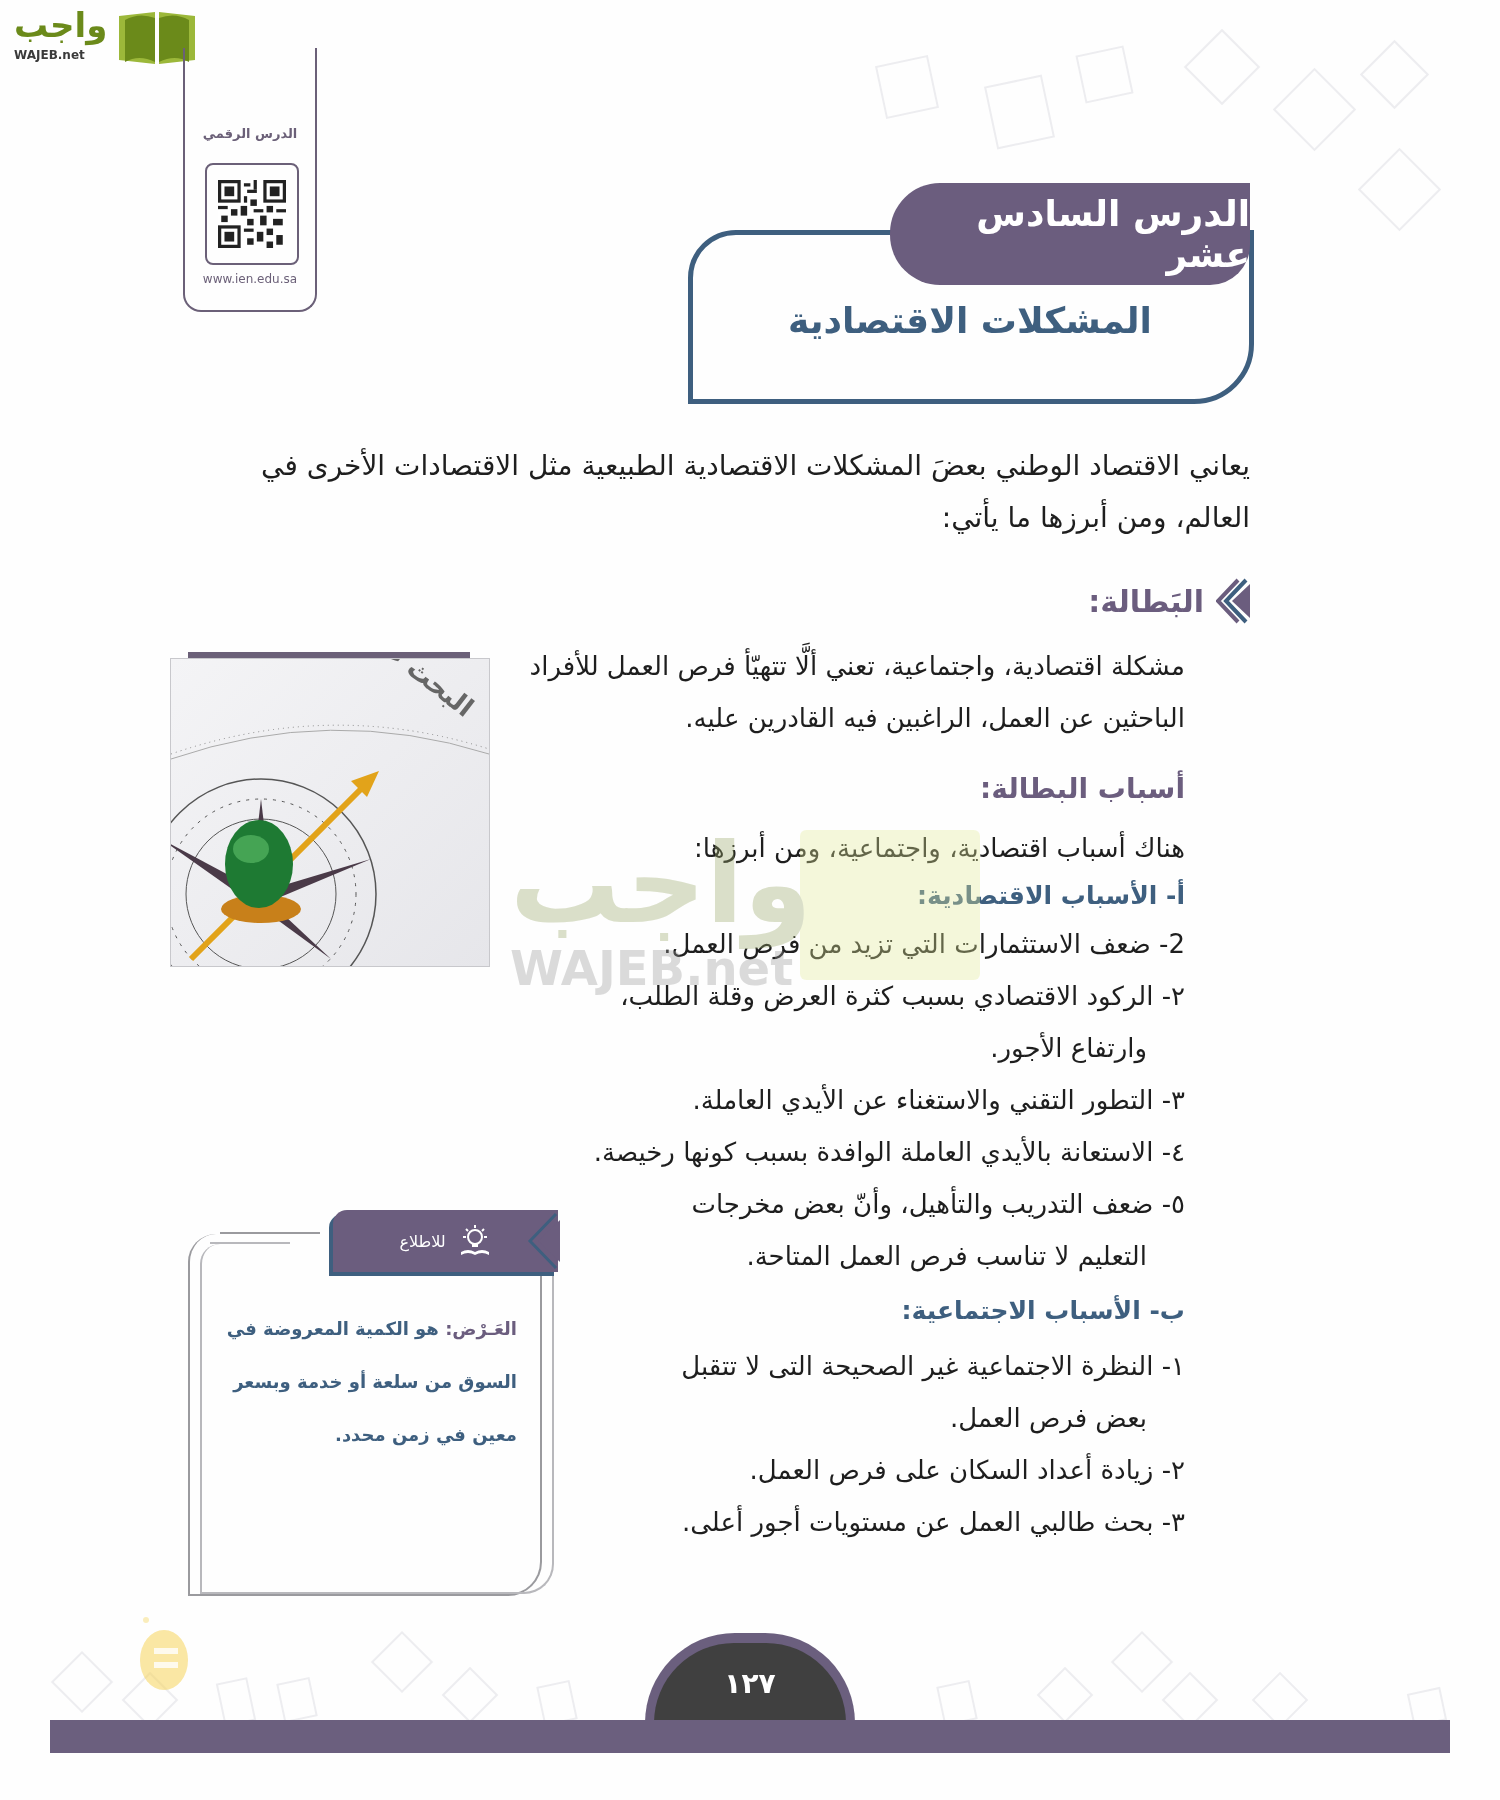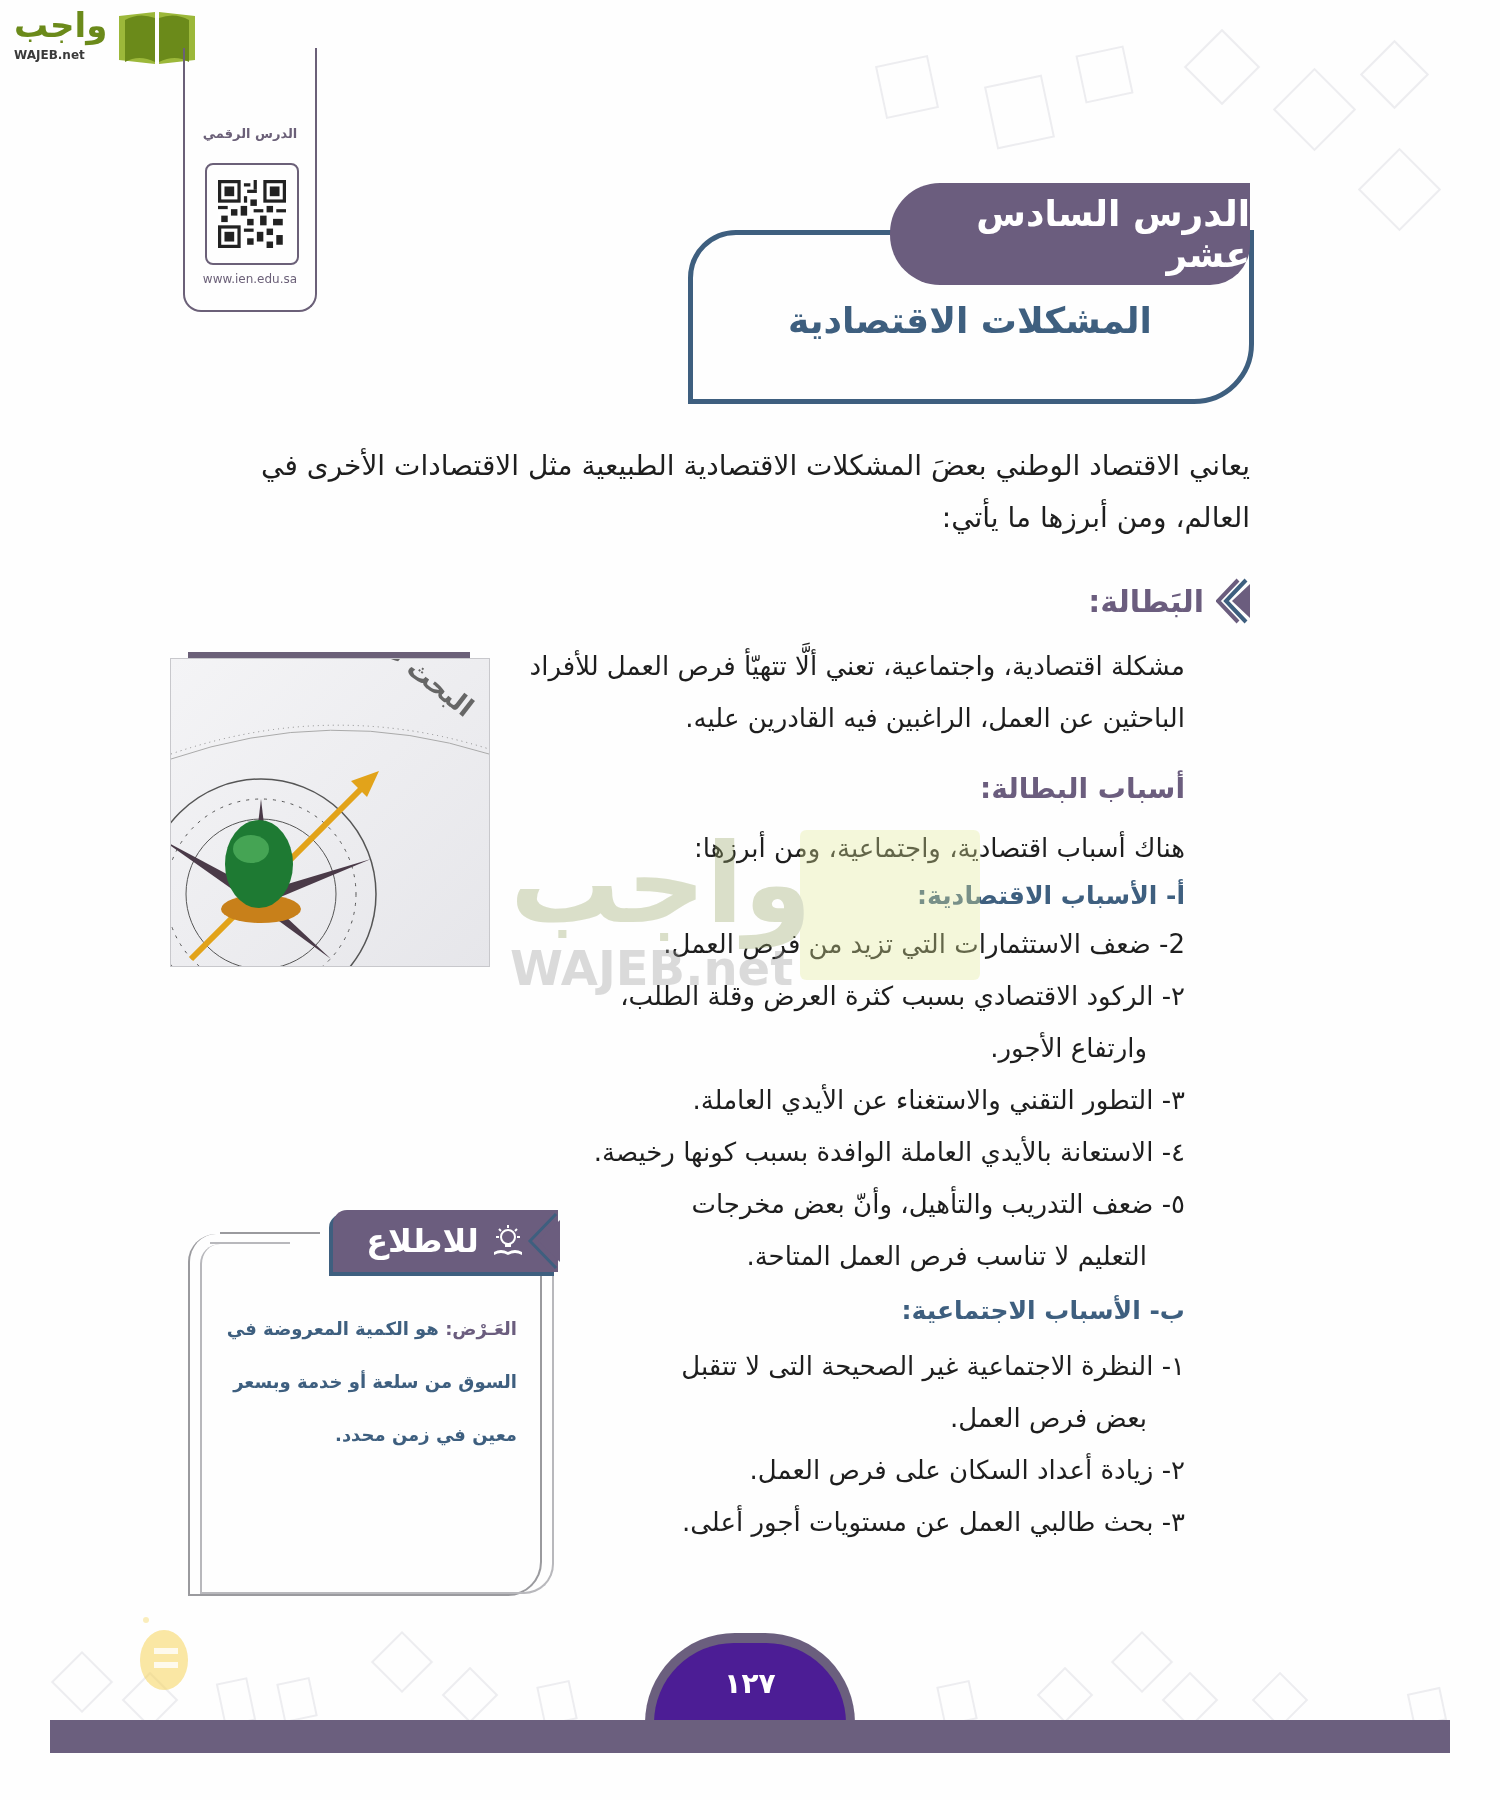--- a/index.html
+++ b/index.html
@@ -39,28 +39,28 @@
   
   .img-bar{left:188px;top:652px;width:282px;height:6px;background:#6b6078;}
   .img{left:170px;top:658px;width:318px;height:307px;border:1px solid #c8c8cc;background:linear-gradient(135deg,#f4f4f6 0%,#e6e6ea 100%);overflow:hidden;}
   .img-caption{position:absolute;right:10px;top:40px;font-size:26px;font-weight:bold;color:#666;transform:rotate(38deg);transform-origin:right top;direction:rtl;}
   
   .info-outer{left:188px;top:1234px;width:350px;height:360px;border:2px solid #9a9a9e;border-radius:28px 0 34px 0;border-top:none;}
   .info-inner{left:200px;top:1244px;width:350px;height:348px;border:2px solid #b8b8bc;border-radius:20px 0 30px 0;border-top:none;}
   .info-line-top1{left:220px;top:1232px;width:100px;height:2px;background:#9a9a9e;}
   .info-line-top2{left:210px;top:1242px;width:80px;height:2px;background:#b8b8bc;}
   .info-tab{left:333px;top:1210px;width:225px;height:62px;background:#6b5d7e;border-radius:14px 0 0 0;display:flex;align-items:center;justify-content:center;gap:12px;direction:rtl;box-shadow:-4px 4px 0 #3e5f7f;}
-  .info-tab span{color:#fff;font-size:32px;font-weight:bold;}
+  .info-tab span{color:#fff;font-size:16px;font-weight:normal;}
   .info-tab-arrow{left:520px;top:1212px;width:40px;height:58px;}
   .info-text{left:225px;top:1302px;width:292px;font-size:18px;line-height:53px;color:#3e5f7f;font-weight:bold;}
   .info-text .term{color:#6b5d7e;}
   
   .footer-bar{left:50px;top:1720px;width:1400px;height:33px;background:#6b5f7e;}
   .page-dome{left:645px;top:1633px;width:210px;height:90px;background:#6b5f7e;border-radius:105px 105px 0 0;}
-  .page-dome-inner{position:absolute;left:9px;top:10px;width:192px;height:80px;background:#4c1d95;border-radius:96px 96px 0 0;display:flex;align-items:center;justify-content:center;}
+  .page-dome-inner{position:absolute;left:9px;top:10px;width:192px;height:80px;background:#404040;border-radius:96px 96px 0 0;display:flex;align-items:center;justify-content:center;}
   .page-num{color:#fff;font-size:28px;font-weight:bold;}
   .side-logo{left:132px;top:1610px;width:60px;height:80px;}
   
   .wm{left:500px;top:830px;width:480px;height:180px;opacity:0.35;pointer-events:none;}
   .wm-ar{position:absolute;left:10px;top:-10px;font-size:110px;font-weight:bold;color:#9aa86a;}
   .wm-en{position:absolute;left:10px;top:110px;font-size:48px;font-weight:bold;color:#999;}
   .wm-book{position:absolute;left:300px;top:0;width:180px;height:150px;background:#e4ec9a;border-radius:6px;}
 </style>
 </head>
 <body>

